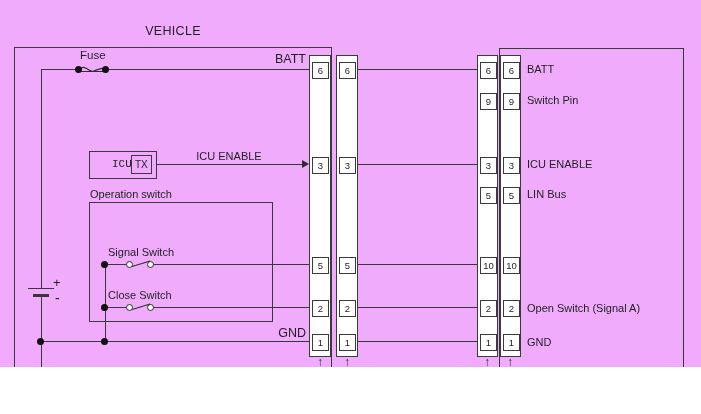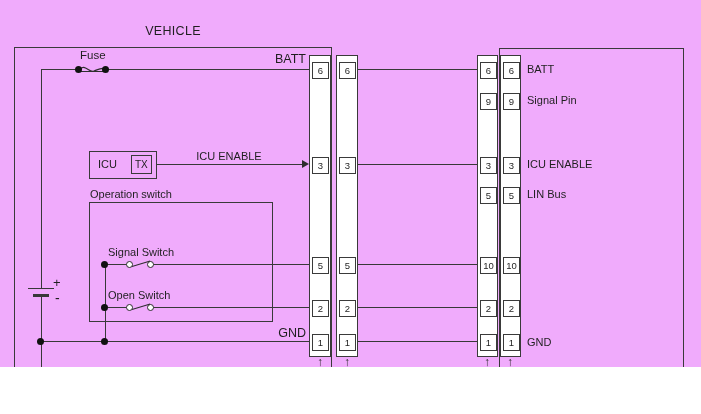--- a/index.html
+++ b/index.html
@@ -61,35 +61,35 @@
   <svg width="28" height="12" style="left:79px;top:64px;">
     <path d="M1 5 C 7 0, 10 9, 15 7 C 19 5.5, 23 3, 27 5" stroke="#2e2e2e" stroke-width="1.2" fill="none"></path>
   </svg>
   <div class="dot" style="left:75px;top:66px;"></div>
   <div class="dot" style="left:102px;top:66px;"></div>
 
   <div class="lbl big" style="left:256px;top:52px;width:50px;text-align:right;">BATT</div>
   <div class="lbl big" style="left:256px;top:326px;width:50px;text-align:right;">GND</div>
 
   <div class="box" style="left:89px;top:151px;width:68px;height:28px;"></div>
-  <div class="lbl" style="left:98px;top:158px;">ICU</div>
+  <div class="lbl" style="left:112px;top:158px;font-family:Liberation Mono, monospace;">ICU</div>
   <div class="box" style="left:131px;top:155px;width:21px;height:19px;"></div>
   <div class="lbl" style="left:135px;top:159px;font-size:10px;">TX</div>
   <div class="lbl" style="left:179px;top:150px;width:100px;text-align:center;">ICU ENABLE</div>
 
   <div class="lbl" style="left:90px;top:188px;">Operation switch</div>
   <div class="box" style="left:89px;top:202px;width:184px;height:120px;"></div>
 
   <div class="lbl" style="left:108px;top:246px;">Signal Switch</div>
   <div class="dot" style="left:101px;top:261px;"></div>
   <div class="sw-circle" style="left:126px;top:261px;"></div>
   <div class="sw-circle" style="left:147px;top:261px;"></div>
   <div class="blade" style="left:132px;top:266px;"></div>
 
-  <div class="lbl" style="left:108px;top:289px;">Open Switch</div>
+  <div class="lbl" style="left:108px;top:289px;">Close Switch</div>
   <div class="dot" style="left:101px;top:304px;"></div>
   <div class="sw-circle" style="left:126px;top:304px;"></div>
   <div class="sw-circle" style="left:147px;top:304px;"></div>
   <div class="blade" style="left:132px;top:309px;"></div>
 
   <div class="wh" style="left:28px;top:288px;width:26px;"></div>
   <div class="wh" style="left:33px;top:294px;width:16px;height:3px;"></div>
   <div class="lbl" style="left:53px;top:275px;font-size:13px;">+</div>
   <div class="lbl" style="left:55px;top:290px;font-size:14px;">-</div>
 
@@ -128,23 +128,24 @@
     <div class="pin" style="top:6px">6</div>
     <div class="pin" style="top:37px">9</div>
     <div class="pin" style="top:101px">3</div>
     <div class="pin" style="top:131px">5</div>
     <div class="pin" style="top:201px">10</div>
     <div class="pin" style="top:244px">2</div>
     <div class="pin" style="top:278px">1</div>
   </div>
 
   <div class="right-lbl" style="top:62px;">BATT</div>
-  <div class="right-lbl" style="top:93px;">Signal Pin</div>
+  <div class="right-lbl" style="top:93px;">Switch Pin</div>
   <div class="right-lbl" style="top:157px;">ICU ENABLE</div>
   <div class="right-lbl" style="top:187px;">LIN Bus</div>
+  <div class="right-lbl" style="top:301px;">Open Switch (Signal A)</div>
   <div class="right-lbl" style="top:335px;">GND</div>
 
   <div class="marker-arrow" style="left:312px;top:356px;">↑</div>
   <div class="marker-num" style="left:312px;top:369px;">①</div>
   <div class="marker-arrow" style="left:339px;top:356px;">↑</div>
   <div class="marker-num" style="left:339px;top:369px;">②</div>
   <div class="marker-arrow" style="left:479px;top:356px;">↑</div>
   <div class="marker-num" style="left:479px;top:369px;">③</div>
   <div class="marker-arrow" style="left:502px;top:356px;">↑</div>
   <div class="marker-num" style="left:502px;top:369px;">④</div>

